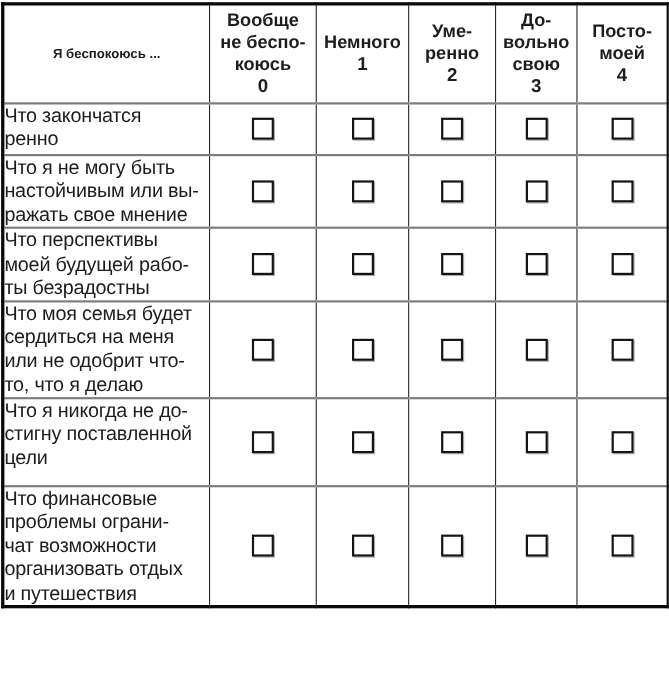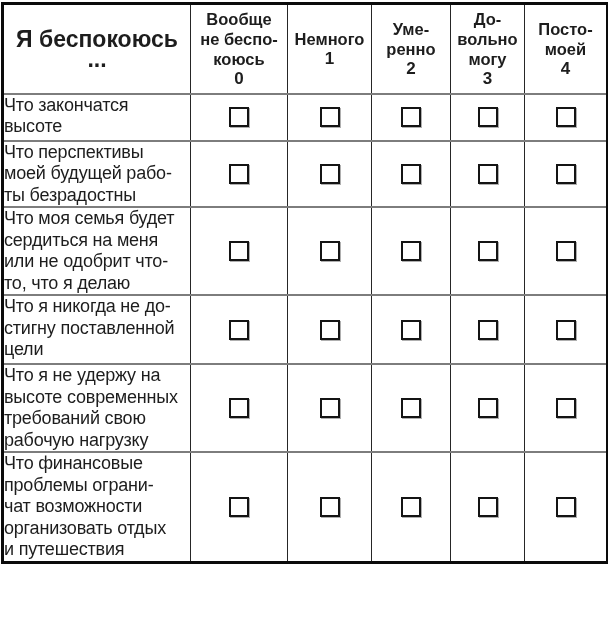--- a/index.html
+++ b/index.html
@@ -30,21 +30,21 @@
     vertical-align: top;
     font-weight: bold;
     font-size: 16.5px;
     line-height: 20px;
     height: 90px;
   }
   th.prompt-cell {
     border-left: none;
     vertical-align: middle;
     text-align: center;
-    font-size: 23px;
+    font-size: 12px;
   }
   .hdr-inner {
     height: 84px;
     display: flex;
     flex-direction: column;
     justify-content: center;
     align-items: center;
     padding: 5px 2px 2px 2px;
   }
   .hdr-label { white-space: pre-line; text-align: center; }
@@ -58,21 +58,21 @@
     line-height: 21.5px;
     letter-spacing: -0.2px;
     padding: 1px 4px 1px 7px;
     white-space: pre-line;
   }
   td.cb-cell { text-align: center; vertical-align: middle; }
   tr.r1 td { height: 47px; }
   tr.r2 td { height: 66px; }
   tr.r3 td { height: 55px; }
   tr.r4 td { height: 86px; margin-top: 33px; }
-  tr.r5 td { height: 69px; }
+  tr.r5 td { height: 80px; }
   tr.r6 td { height: 88px; }
   tr.r7 td { height: 104px; }
   .cb {
     display: inline-block;
     width: 20px;
     height: 20px;
     background: #ffffff;
     border: 2.5px solid #141414;
     box-shadow: 1px 1px 0 rgba(110,110,110,0.55);
     vertical-align: middle;
@@ -115,37 +115,47 @@
           <div class="hdr-inner">
             <span class="hdr-label">Уме-
 ренно</span>
             <span class="hdr-num">2</span>
           </div>
         </th>
         <th>
           <div class="hdr-inner">
             <span class="hdr-label">До-
 вольно
-могу</span>
+свою</span>
             <span class="hdr-num">3</span>
           </div>
         </th>
         <th>
           <div class="hdr-inner">
             <span class="hdr-label">Посто-
 моей</span>
             <span class="hdr-num">4</span>
           </div>
         </th>
       </tr>
     </thead>
     <tbody>
       <tr class="r1">
         <td class="label-cell">Что закончатся
-высоте</td>
+ренно</td>
+        <td class="cb-cell"><span class="cb"></span></td>
+        <td class="cb-cell"><span class="cb"></span></td>
+        <td class="cb-cell"><span class="cb"></span></td>
+        <td class="cb-cell"><span class="cb"></span></td>
+        <td class="cb-cell"><span class="cb"></span></td>
+      </tr>
+      <tr class="r2">
+        <td class="label-cell">Что я не могу быть
+настойчивым или вы-
+ражать свое мнение</td>
         <td class="cb-cell"><span class="cb"></span></td>
         <td class="cb-cell"><span class="cb"></span></td>
         <td class="cb-cell"><span class="cb"></span></td>
         <td class="cb-cell"><span class="cb"></span></td>
         <td class="cb-cell"><span class="cb"></span></td>
       </tr>
       <tr class="r3">
         <td class="label-cell">Что перспективы
 моей будущей рабо-
 ты безрадостны</td>
@@ -163,31 +173,20 @@
         <td class="cb-cell"><span class="cb"></span></td>
         <td class="cb-cell"><span class="cb"></span></td>
         <td class="cb-cell"><span class="cb"></span></td>
         <td class="cb-cell"><span class="cb"></span></td>
         <td class="cb-cell"><span class="cb"></span></td>
       </tr>
       <tr class="r5">
         <td class="label-cell">Что я никогда не до-
 стигну поставленной
 цели</td>
-        <td class="cb-cell"><span class="cb"></span></td>
-        <td class="cb-cell"><span class="cb"></span></td>
-        <td class="cb-cell"><span class="cb"></span></td>
-        <td class="cb-cell"><span class="cb"></span></td>
-        <td class="cb-cell"><span class="cb"></span></td>
-      </tr>
-      <tr class="r6">
-        <td class="label-cell">Что я не удержу на
-высоте современных
-требований свою
-рабочую нагрузку</td>
         <td class="cb-cell"><span class="cb"></span></td>
         <td class="cb-cell"><span class="cb"></span></td>
         <td class="cb-cell"><span class="cb"></span></td>
         <td class="cb-cell"><span class="cb"></span></td>
         <td class="cb-cell"><span class="cb"></span></td>
       </tr>
       <tr class="r7">
         <td class="label-cell">Что финансовые
 проблемы ограни-
 чат возможности

